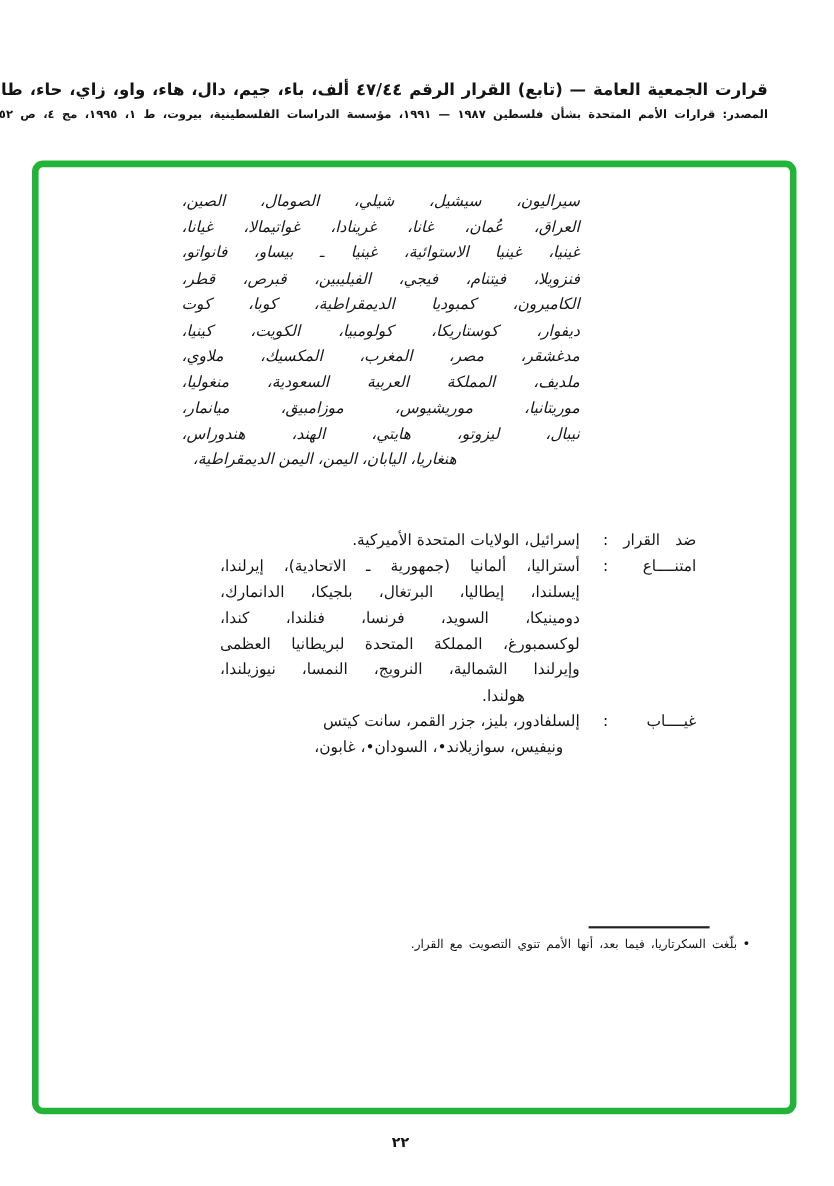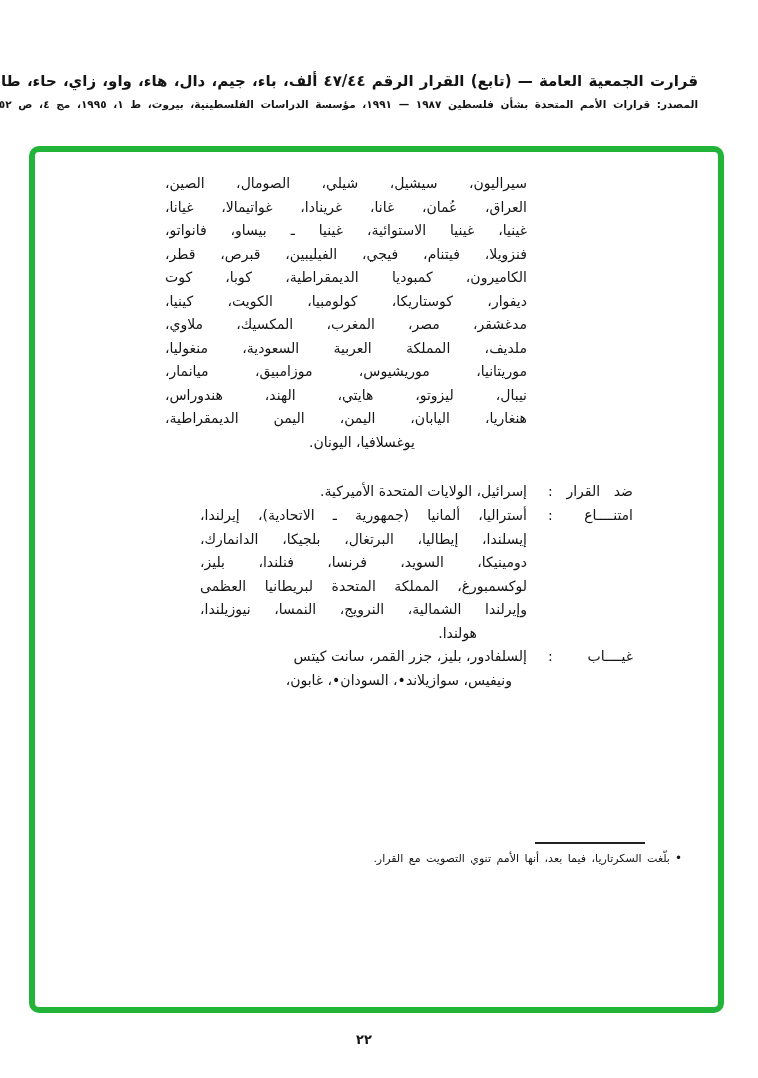--- a/index.html
+++ b/index.html
@@ -16,21 +16,21 @@
   .h1{font-size:15px;font-weight:bold;white-space:nowrap;line-height:26px;word-spacing:1px;}
   .h2{font-size:10.5px;font-weight:bold;white-space:nowrap;line-height:20px;word-spacing:3px;}
   
   .green-box{
     position:absolute;left:29px;top:146px;width:683px;height:855px;
     border:6px solid var(--green,#22b438);border-radius:10px;background:transparent;
   }
   
   .bodytxt{direction:rtl;font-size:14px;line-height:23.5px;}
   .line{height:23.5px;overflow:visible;}
-  .countries{position:absolute;top:172px;left:165px;width:362px;}
+  .countries{position:absolute;top:172px;left:165px;width:362px;font-style:italic;}
   .countries .line{text-align:justify;text-align-last:justify;}
   .countries .line:last-child{text-align:right;text-align-last:right;margin-left:0;margin-right:112px;}
   .label{
     position:absolute;left:548px;width:85px;direction:rtl;font-size:14px;line-height:23.5px;
     text-align:justify;text-align-last:justify;-moz-text-align-last:justify;white-space:nowrap;
   }
   .against-label{top:480px;}
   .against-text{position:absolute;top:480px;left:165px;width:362px;text-align:right;}
   .abstain-label{top:504px;}
   .abstain-lines{position:absolute;top:504px;left:200px;width:327px;}
@@ -71,31 +71,30 @@
       <div class="line">العراق، عُمان، غانا، غرينادا، غواتيمالا، غيانا،</div>
       <div class="line">غينيا، غينيا الاستوائية، غينيا ـ بيساو، فانواتو،</div>
       <div class="line">فنزويلا، فيتنام، فيجي، الفيليبين، قبرص، قطر،</div>
       <div class="line">الكاميرون، كمبوديا الديمقراطية، كوبا، كوت</div>
       <div class="line">ديفوار، كوستاريكا، كولومبيا، الكويت، كينيا،</div>
       <div class="line">مدغشقر، مصر، المغرب، المكسيك، ملاوي،</div>
       <div class="line">ملديف، المملكة العربية السعودية، منغوليا،</div>
       <div class="line">موريتانيا، موريشيوس، موزامبيق، ميانمار،</div>
       <div class="line">نيبال، ليزوتو، هايتي، الهند، هندوراس،</div>
       <div class="line">هنغاريا، اليابان، اليمن، اليمن الديمقراطية،</div>
-      <div class="line">يوغسلافيا، اليونان.</div>
     </div>
 
   <div class="label against-label">ضد القرار :</div>
   <div class="against-text bodytxt">إسرائيل، الولايات المتحدة الأميركية.</div>
 
   <div class="label abstain-label">امتنــــاع :</div>
   <div class="abstain-lines bodytxt">
       <div class="line">أستراليا، ألمانيا (جمهورية ـ الاتحادية)، إيرلندا،</div>
       <div class="line">إيسلندا، إيطاليا، البرتغال، بلجيكا، الدانمارك،</div>
-      <div class="line">دومينيكا، السويد، فرنسا، فنلندا، بليز،</div>
+      <div class="line">دومينيكا، السويد، فرنسا، فنلندا، كندا،</div>
       <div class="line">لوكسمبورغ، المملكة المتحدة لبريطانيا العظمى</div>
       <div class="line">وإيرلندا الشمالية، النرويج، النمسا، نيوزيلندا،</div>
       <div class="line">هولندا.</div>
     </div>
 
   <div class="label absent-label">غيــــاب :</div>
   <div class="absent-lines bodytxt">
       <div class="line">إلسلفادور، بليز، جزر القمر، سانت كيتس</div>
       <div class="line">ونيفيس، سوازيلاند•، السودان•، غابون،</div>
     </div>

